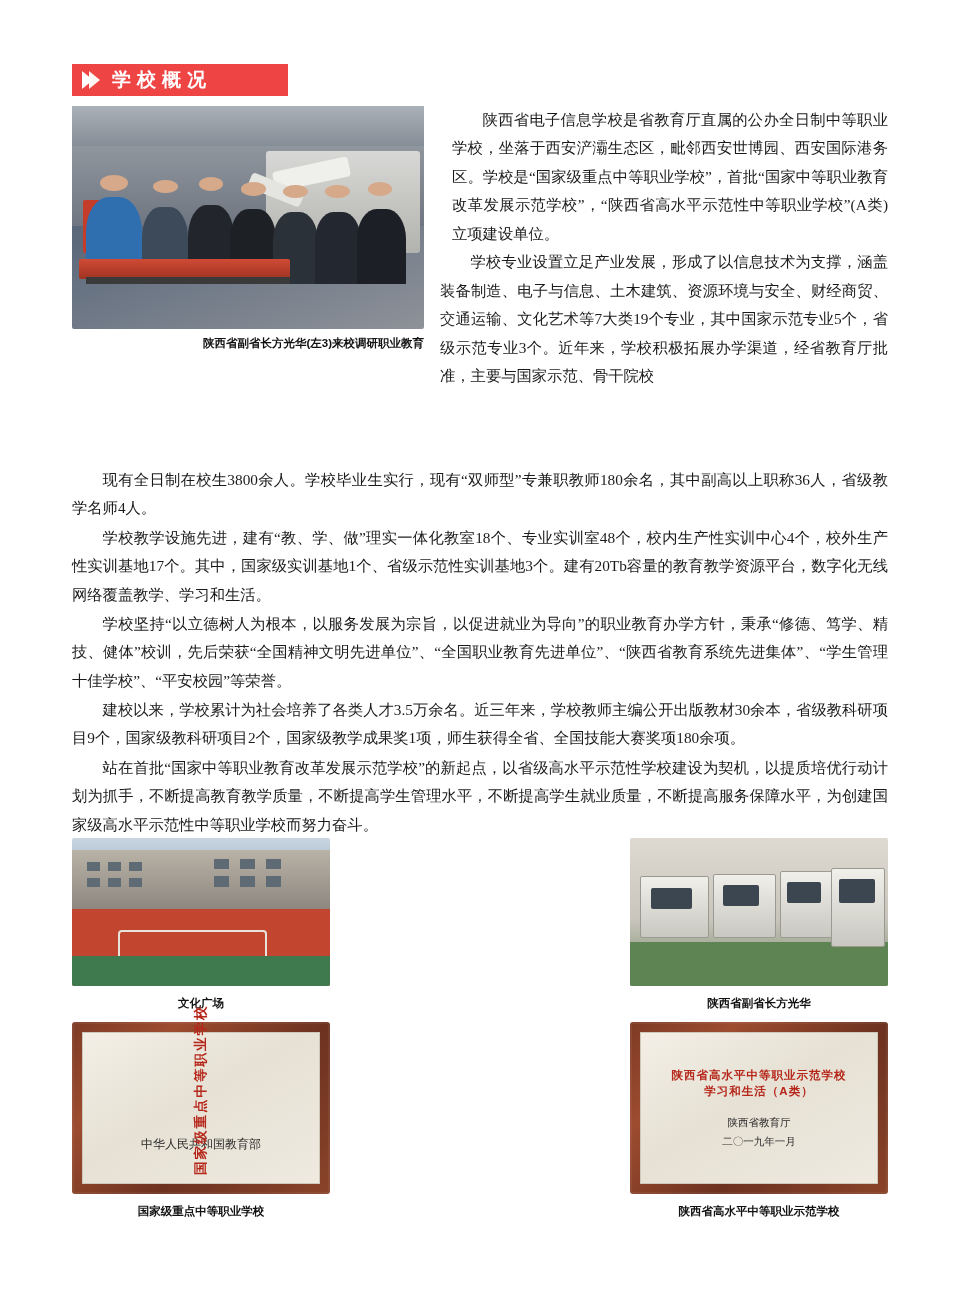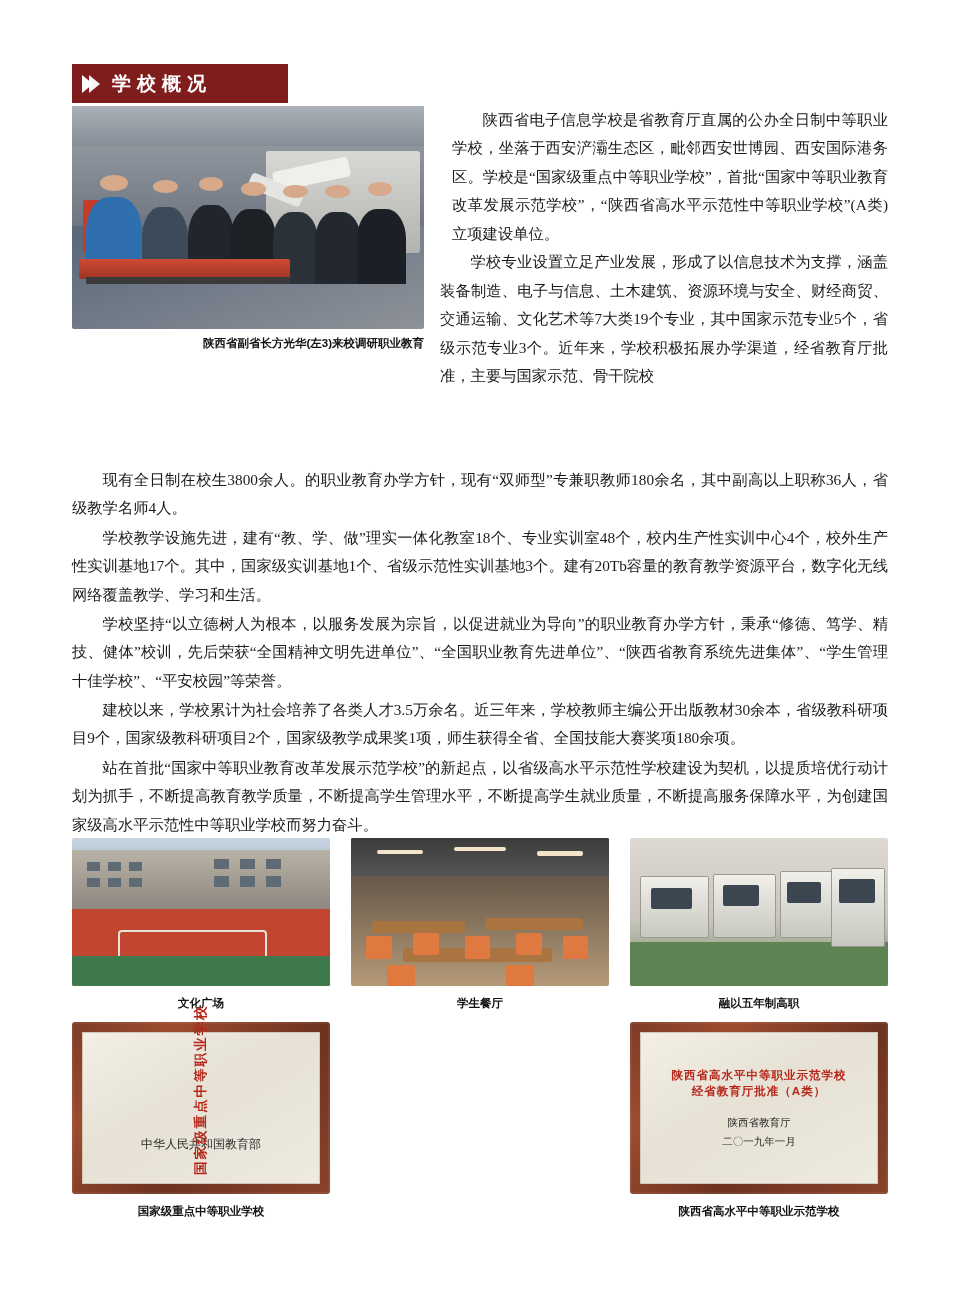--- a/index.html
+++ b/index.html
@@ -22,22 +22,22 @@
     box-sizing: border-box;
     padding: 0;
   }
 
   
   .section-header {
     position: absolute;
     left: 72px;
     top: 64px;
     width: 216px;
-    height: 39px;
-    background: #7f1d1d;
+    height: 32px;
+    background: #ef4444;
     display: flex;
     align-items: center;
   }
   .section-header .chevrons {
     display: flex;
     align-items: center;
     margin-left: 10px;
     margin-right: 8px;
   }
   .chev {
@@ -308,21 +308,21 @@
       <div class="tp-bench2"></div>
     </div>
   </div>
   <div class="photo-caption" id="cap-top">陕西省副省长方光华(左3)来校调研职业教育</div>
 
   <div class="body-col-right">
     <p class="indent" style="margin:0 0 0 12px;">陕西省电子信息学校是省教育厅直属的公办全日制中等职业学校，坐落于西安浐灞生态区，毗邻西安世博园、西安国际港务区。学校是“国家级重点中等职业学校”，首批“国家中等职业教育改革发展示范学校”，“陕西省高水平示范性中等职业学校”(A类)立项建设单位。</p>
     <p class="indent" style="margin:0;">学校专业设置立足产业发展，形成了以信息技术为支撑，涵盖装备制造、电子与信息、土木建筑、资源环境与安全、财经商贸、交通运输、文化艺术等7大类19个专业，其中国家示范专业5个，省级示范专业3个。近年来，学校积极拓展办学渠道，经省教育厅批准，主要与国家示范、骨干院校</p>
   </div>
 
-  <p class="body-full indent" id="para4" style="margin:0;">现有全日制在校生3800余人。的职业教育办学方针，现有“双师型”专兼职教师180余名，其中副高以上职称36人，省级教学名师4人。</p>
+  <p class="body-full indent" id="para4" style="margin:0;">现有全日制在校生3800余人。学校毕业生实行，现有“双师型”专兼职教师180余名，其中副高以上职称36人，省级教学名师4人。</p>
   <p class="body-full indent" id="para5" style="margin:0;">学校教学设施先进，建有“教、学、做”理实一体化教室18个、专业实训室48个，校内生产性实训中心4个，校外生产性实训基地17个。其中，国家级实训基地1个、省级示范性实训基地3个。建有20Tb容量的教育教学资源平台，数字化无线网络覆盖教学、学习和生活。</p>
   <p class="body-full indent" id="para6" style="margin:0;">学校坚持“以立德树人为根本，以服务发展为宗旨，以促进就业为导向”的职业教育办学方针，秉承“修德、笃学、精技、健体”校训，先后荣获“全国精神文明先进单位”、“全国职业教育先进单位”、“陕西省教育系统先进集体”、“学生管理十佳学校”、“平安校园”等荣誉。</p>
   <p class="body-full indent" id="para7" style="margin:0;">建校以来，学校累计为社会培养了各类人才3.5万余名。近三年来，学校教师主编公开出版教材30余本，省级教科研项目9个，国家级教科研项目2个，国家级教学成果奖1项，师生获得全省、全国技能大赛奖项180余项。</p>
   <p class="body-full indent" id="para8" style="margin:0;">站在首批“国家中等职业教育改革发展示范学校”的新起点，以省级高水平示范性学校建设为契机，以提质培优行动计划为抓手，不断提高教育教学质量，不断提高学生管理水平，不断提高学生就业质量，不断提高服务保障水平，为创建国家级高水平示范性中等职业学校而努力奋斗。</p>
 
   <div class="mid-row">
 
     <div class="mid-item">
       <div class="mid-photo">
         <div class="pg-sky"></div>
@@ -339,55 +339,35 @@
         <div class="pg-win" style="left:55%; top:26%; width:6%; height:7%;"></div>
         <div class="pg-win" style="left:65%; top:26%; width:6%; height:7%;"></div>
         <div class="pg-win" style="left:75%; top:26%; width:6%; height:7%;"></div>
         <div class="pg-court"></div>
         <div class="pg-line" style="left:18%; top:62%; width:56%; height:30%; border-radius:4px;"></div>
         <div class="pg-green"></div>
       </div>
       <div class="mid-cap">文化广场</div>
     </div>
 
-    <div class="mid-item">
-      <div class="mid-photo">
-        <div class="ct-bg"></div>
-        <div class="ct-ceil"></div>
-        <div class="ct-light" style="left:10%; top:8%;  width:18%; height:3%;"></div>
-        <div class="ct-light" style="left:40%; top:6%;  width:20%; height:3%;"></div>
-        <div class="ct-light" style="left:72%; top:9%;  width:18%; height:3%;"></div>
-        <div class="ct-table" style="left:8%;  top:56%; width:36%; height:8%;"></div>
-        <div class="ct-table" style="left:52%; top:54%; width:38%; height:8%;"></div>
-        <div class="ct-table" style="left:20%; top:74%; width:58%; height:10%;"></div>
-        <div class="ct-chair" style="left:6%;  top:66%; width:10%; height:16%;"></div>
-        <div class="ct-chair" style="left:24%; top:64%; width:10%; height:15%;"></div>
-        <div class="ct-chair" style="left:44%; top:66%; width:10%; height:16%;"></div>
-        <div class="ct-chair" style="left:64%; top:64%; width:10%; height:15%;"></div>
-        <div class="ct-chair" style="left:82%; top:66%; width:10%; height:16%;"></div>
-        <div class="ct-chair" style="left:14%; top:86%; width:11%; height:14%;"></div>
-        <div class="ct-chair" style="left:60%; top:86%; width:11%; height:14%;"></div>
-      </div>
-      <div class="mid-cap">学生餐厅</div>
-    </div>
 
     <div class="mid-item">
       <div class="mid-photo">
         <div class="cn-bg"></div>
         <div class="cn-floor"></div>
         <div class="cn-mach" style="left:4%;  top:26%; width:26%; height:40%;"></div>
         <div class="cn-mach" style="left:32%; top:24%; width:24%; height:42%;"></div>
         <div class="cn-mach" style="left:58%; top:22%; width:20%; height:44%;"></div>
         <div class="cn-mach" style="left:78%; top:20%; width:20%; height:52%;"></div>
         <div class="cn-dark" style="left:8%;  top:34%; width:16%; height:14%;"></div>
         <div class="cn-dark" style="left:36%; top:32%; width:14%; height:14%;"></div>
         <div class="cn-dark" style="left:61%; top:30%; width:13%; height:14%;"></div>
         <div class="cn-dark" style="left:81%; top:28%; width:14%; height:16%;"></div>
       </div>
-      <div class="mid-cap">融以五年制高职</div>
+      <div class="mid-cap">陕西省副省长方光华</div>
     </div>
 
   </div>
 
   <div class="plaque-row">
 
     <div class="plaque-item">
       <div class="plaque">
         <div class="plaque-inner">
           <div class="plaque-main m1">国家级重点中等职业学校</div>
@@ -395,21 +375,21 @@
         </div>
       </div>
       <div class="plaque-cap">国家级重点中等职业学校</div>
     </div>
 
 
     <div class="plaque-item">
       <div class="plaque">
         <div class="plaque-inner">
           <div class="plaque-main m3">陕西省高水平中等职业示范学校</div>
-          <div class="plaque-main m3">经省教育厅批准（A类）</div>
+          <div class="plaque-main m3">学习和生活（A类）</div>
           <div class="plaque-sub">陕西省教育厅</div>
           <div class="plaque-sub" style="margin-top:2px;">二〇一九年一月</div>
         </div>
       </div>
       <div class="plaque-cap">陕西省高水平中等职业示范学校</div>
     </div>
 
   </div>
 
 </div>

